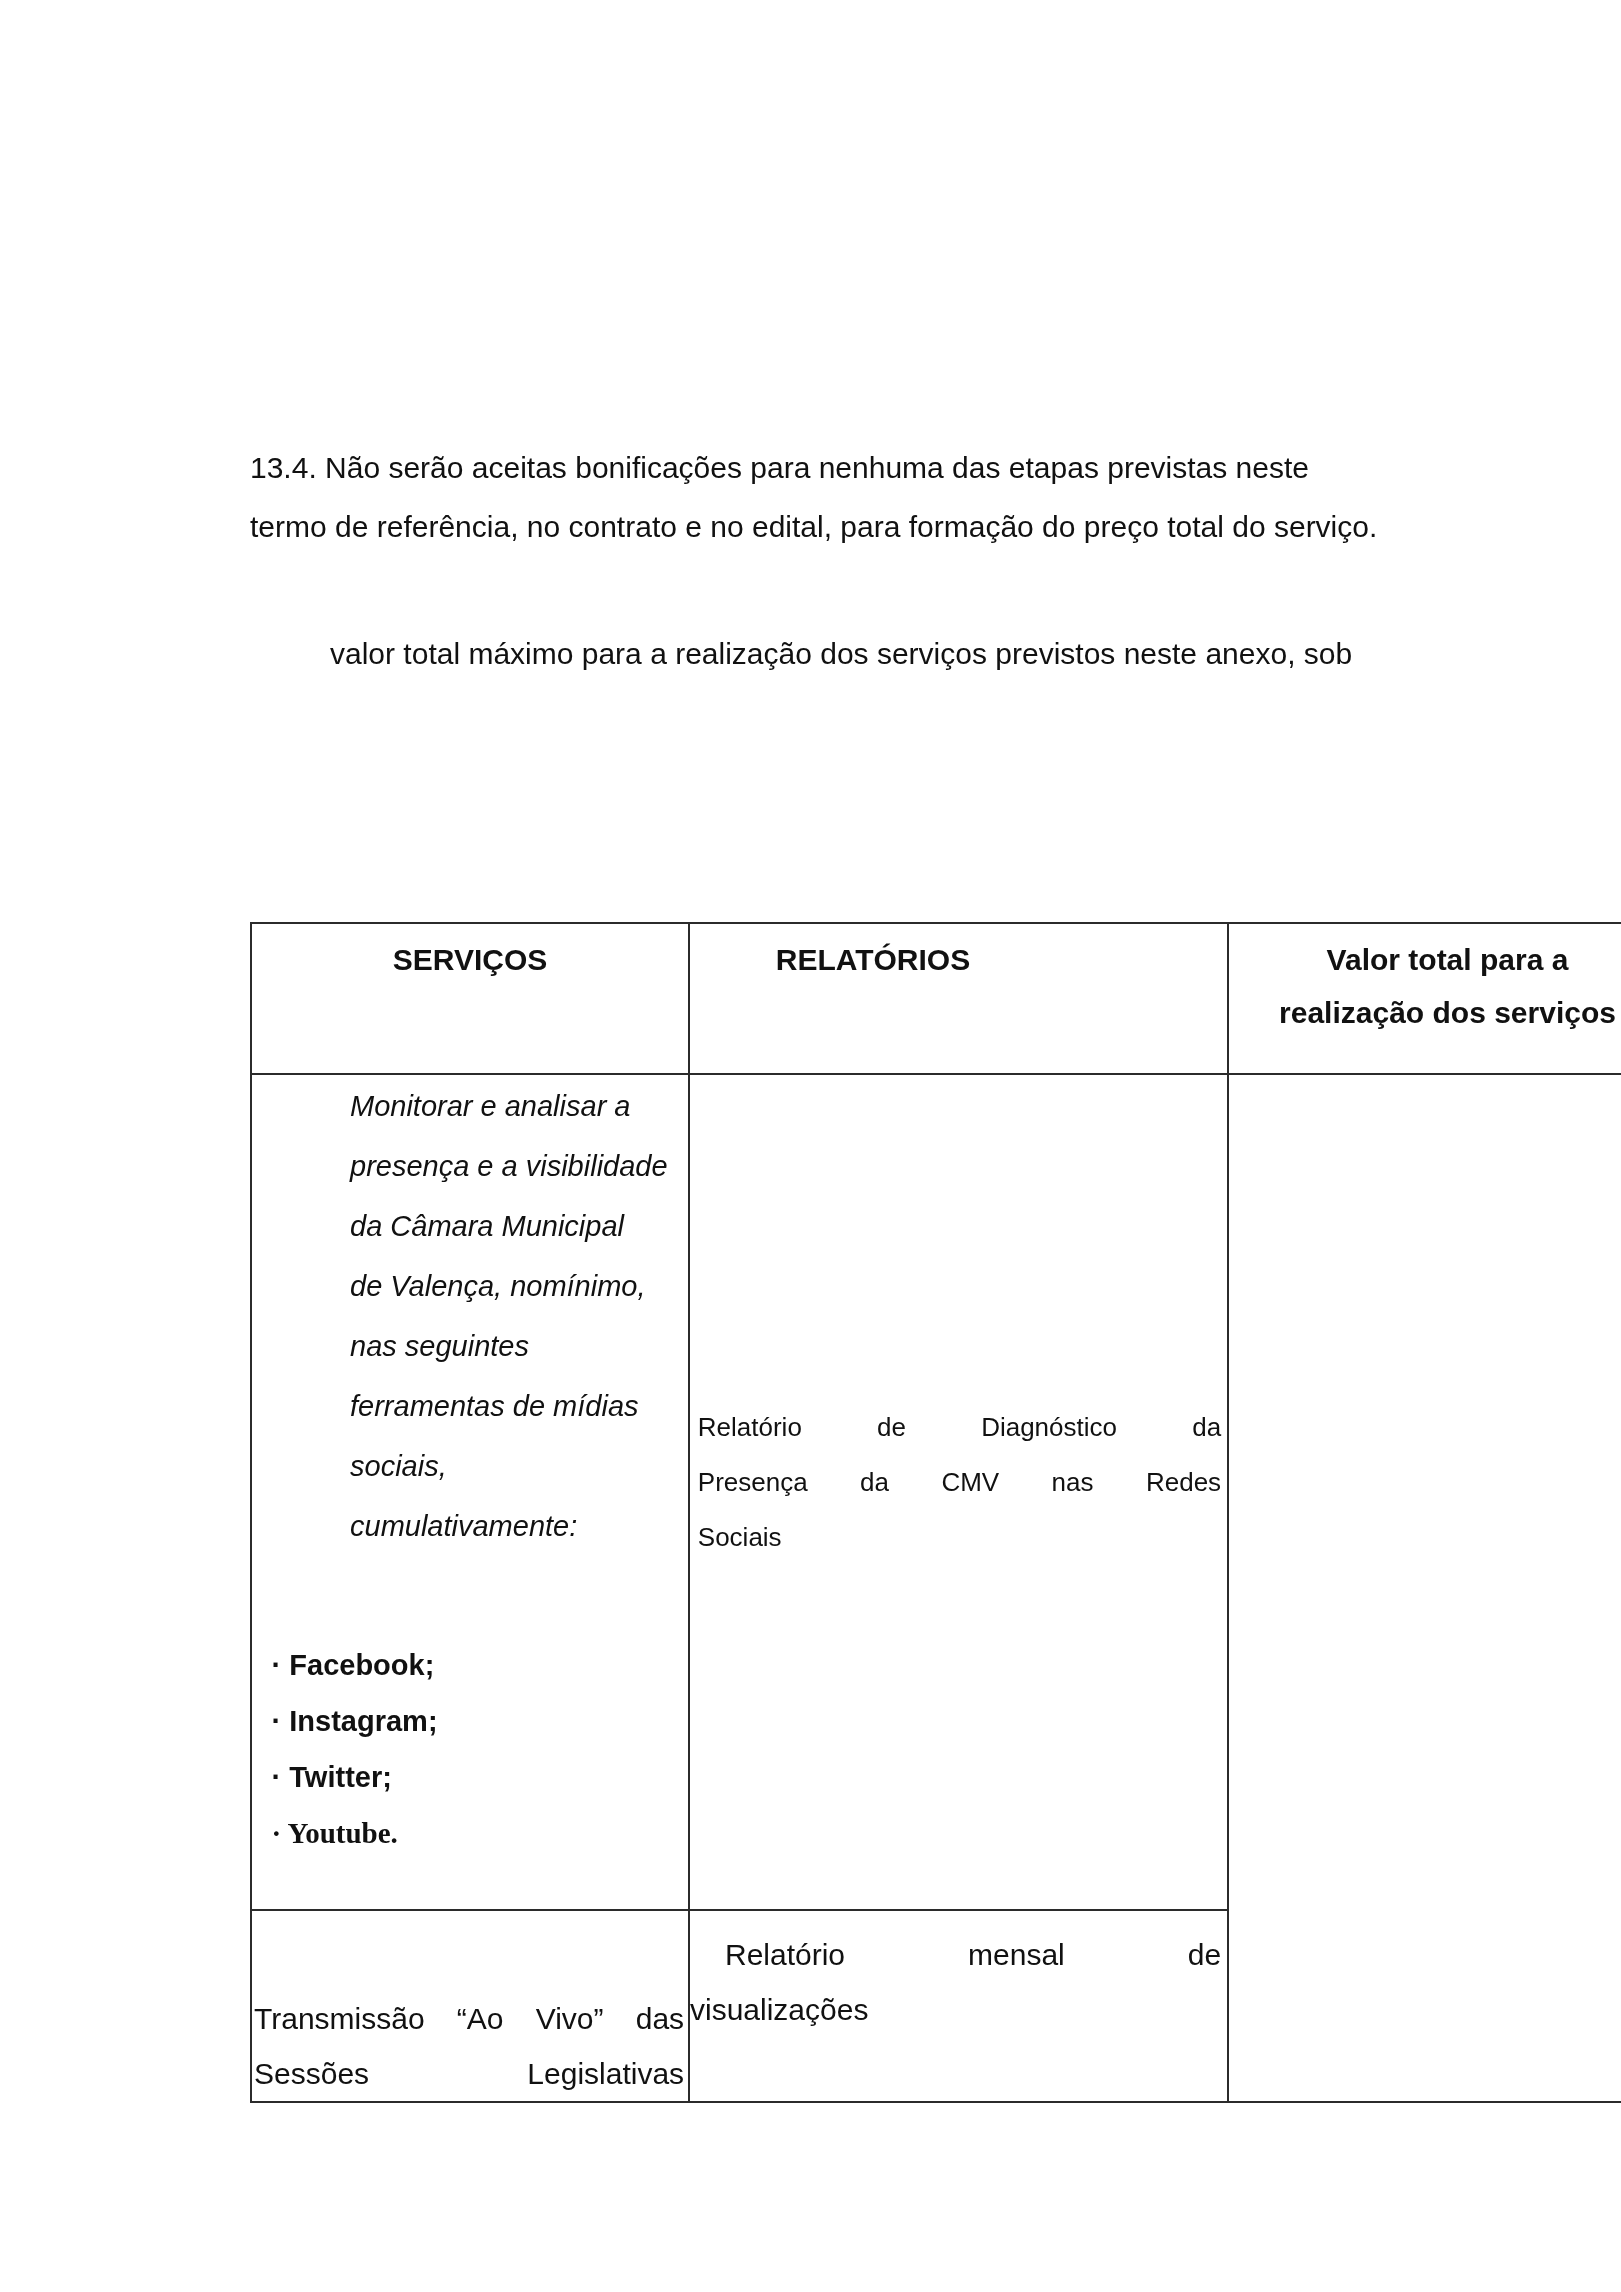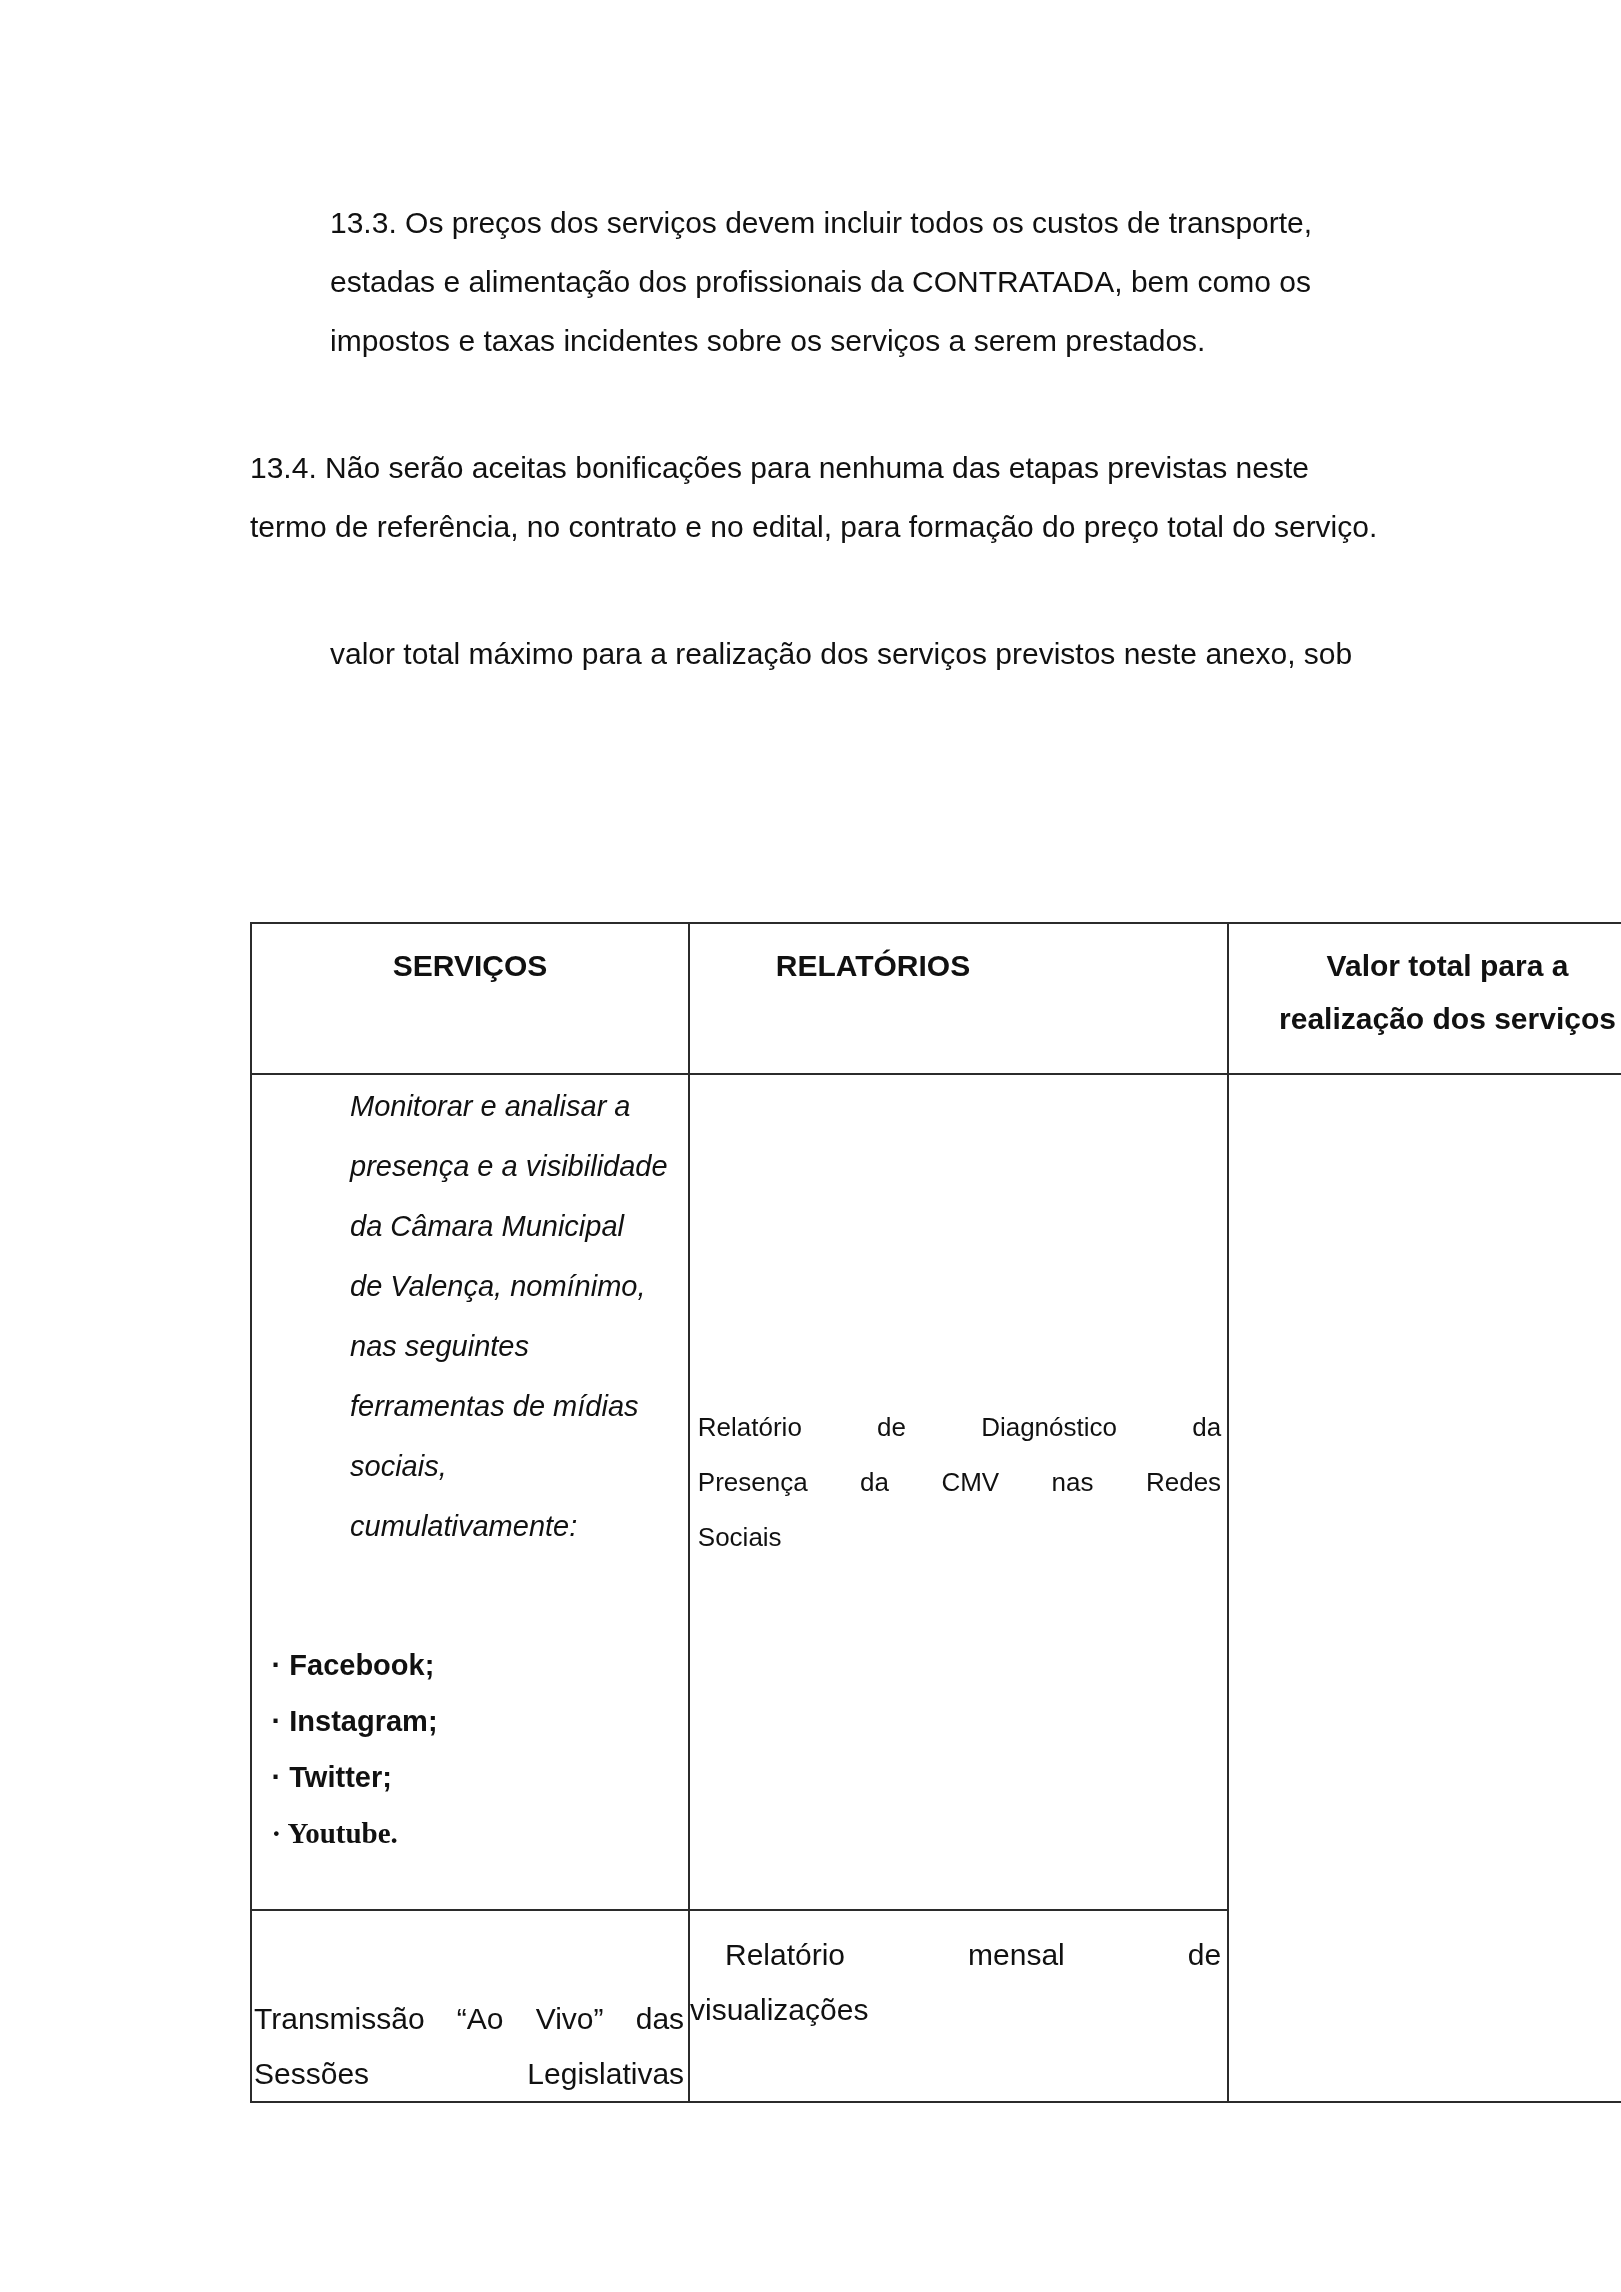--- a/index.html
+++ b/index.html
@@ -40,21 +40,21 @@
   }
   tr.r-head  { height: 151px; }
   tr.r-main  { height: 836px; }
   tr.r-last  { height: 169px; }
 
   .hcell {
     font-weight: bold;
     font-size: 30px;
     line-height: 53px;
     text-align: center;
-    padding-top: 15px;
+    padding-top: 9px;
   }
   .hcell-rel { padding-right: 171px; }
 
   .svc-para {
     margin: 1px 5.9px 0 98px;
     font-size: 29px;
     line-height: 60px;
     font-style: italic;
   }
   .svc-bullets {
@@ -82,25 +82,20 @@
     line-height: 55px;
   }
   .jl { text-align: justify; text-align-last: justify; }
   .indent-first { text-indent: 35px; }
 </style>
 </head>
 <body>
 
 <main class="page">
 
-  <section class="para para-13-3">
-    <div class="pline">13.3. Os preços dos serviços devem incluir todos os custos de transporte,</div>
-    <div class="pline">estadas e alimentação dos profissionais da CONTRATADA, bem como os</div>
-    <div class="pline">impostos e taxas incidentes sobre os serviços a serem prestados.</div>
-  </section>
 
   <section class="para para-13-4">
     <div class="pline">13.4. Não serão aceitas bonificações para nenhuma das etapas previstas neste</div>
     <div class="pline">termo de referência, no contrato e no edital, para formação do preço total do serviço.</div>
   </section>
 
   <section class="para para-13-5">
     <div class="pline">valor total máximo para a realização dos serviços previstos neste anexo, sob</div>
   </section>
 

